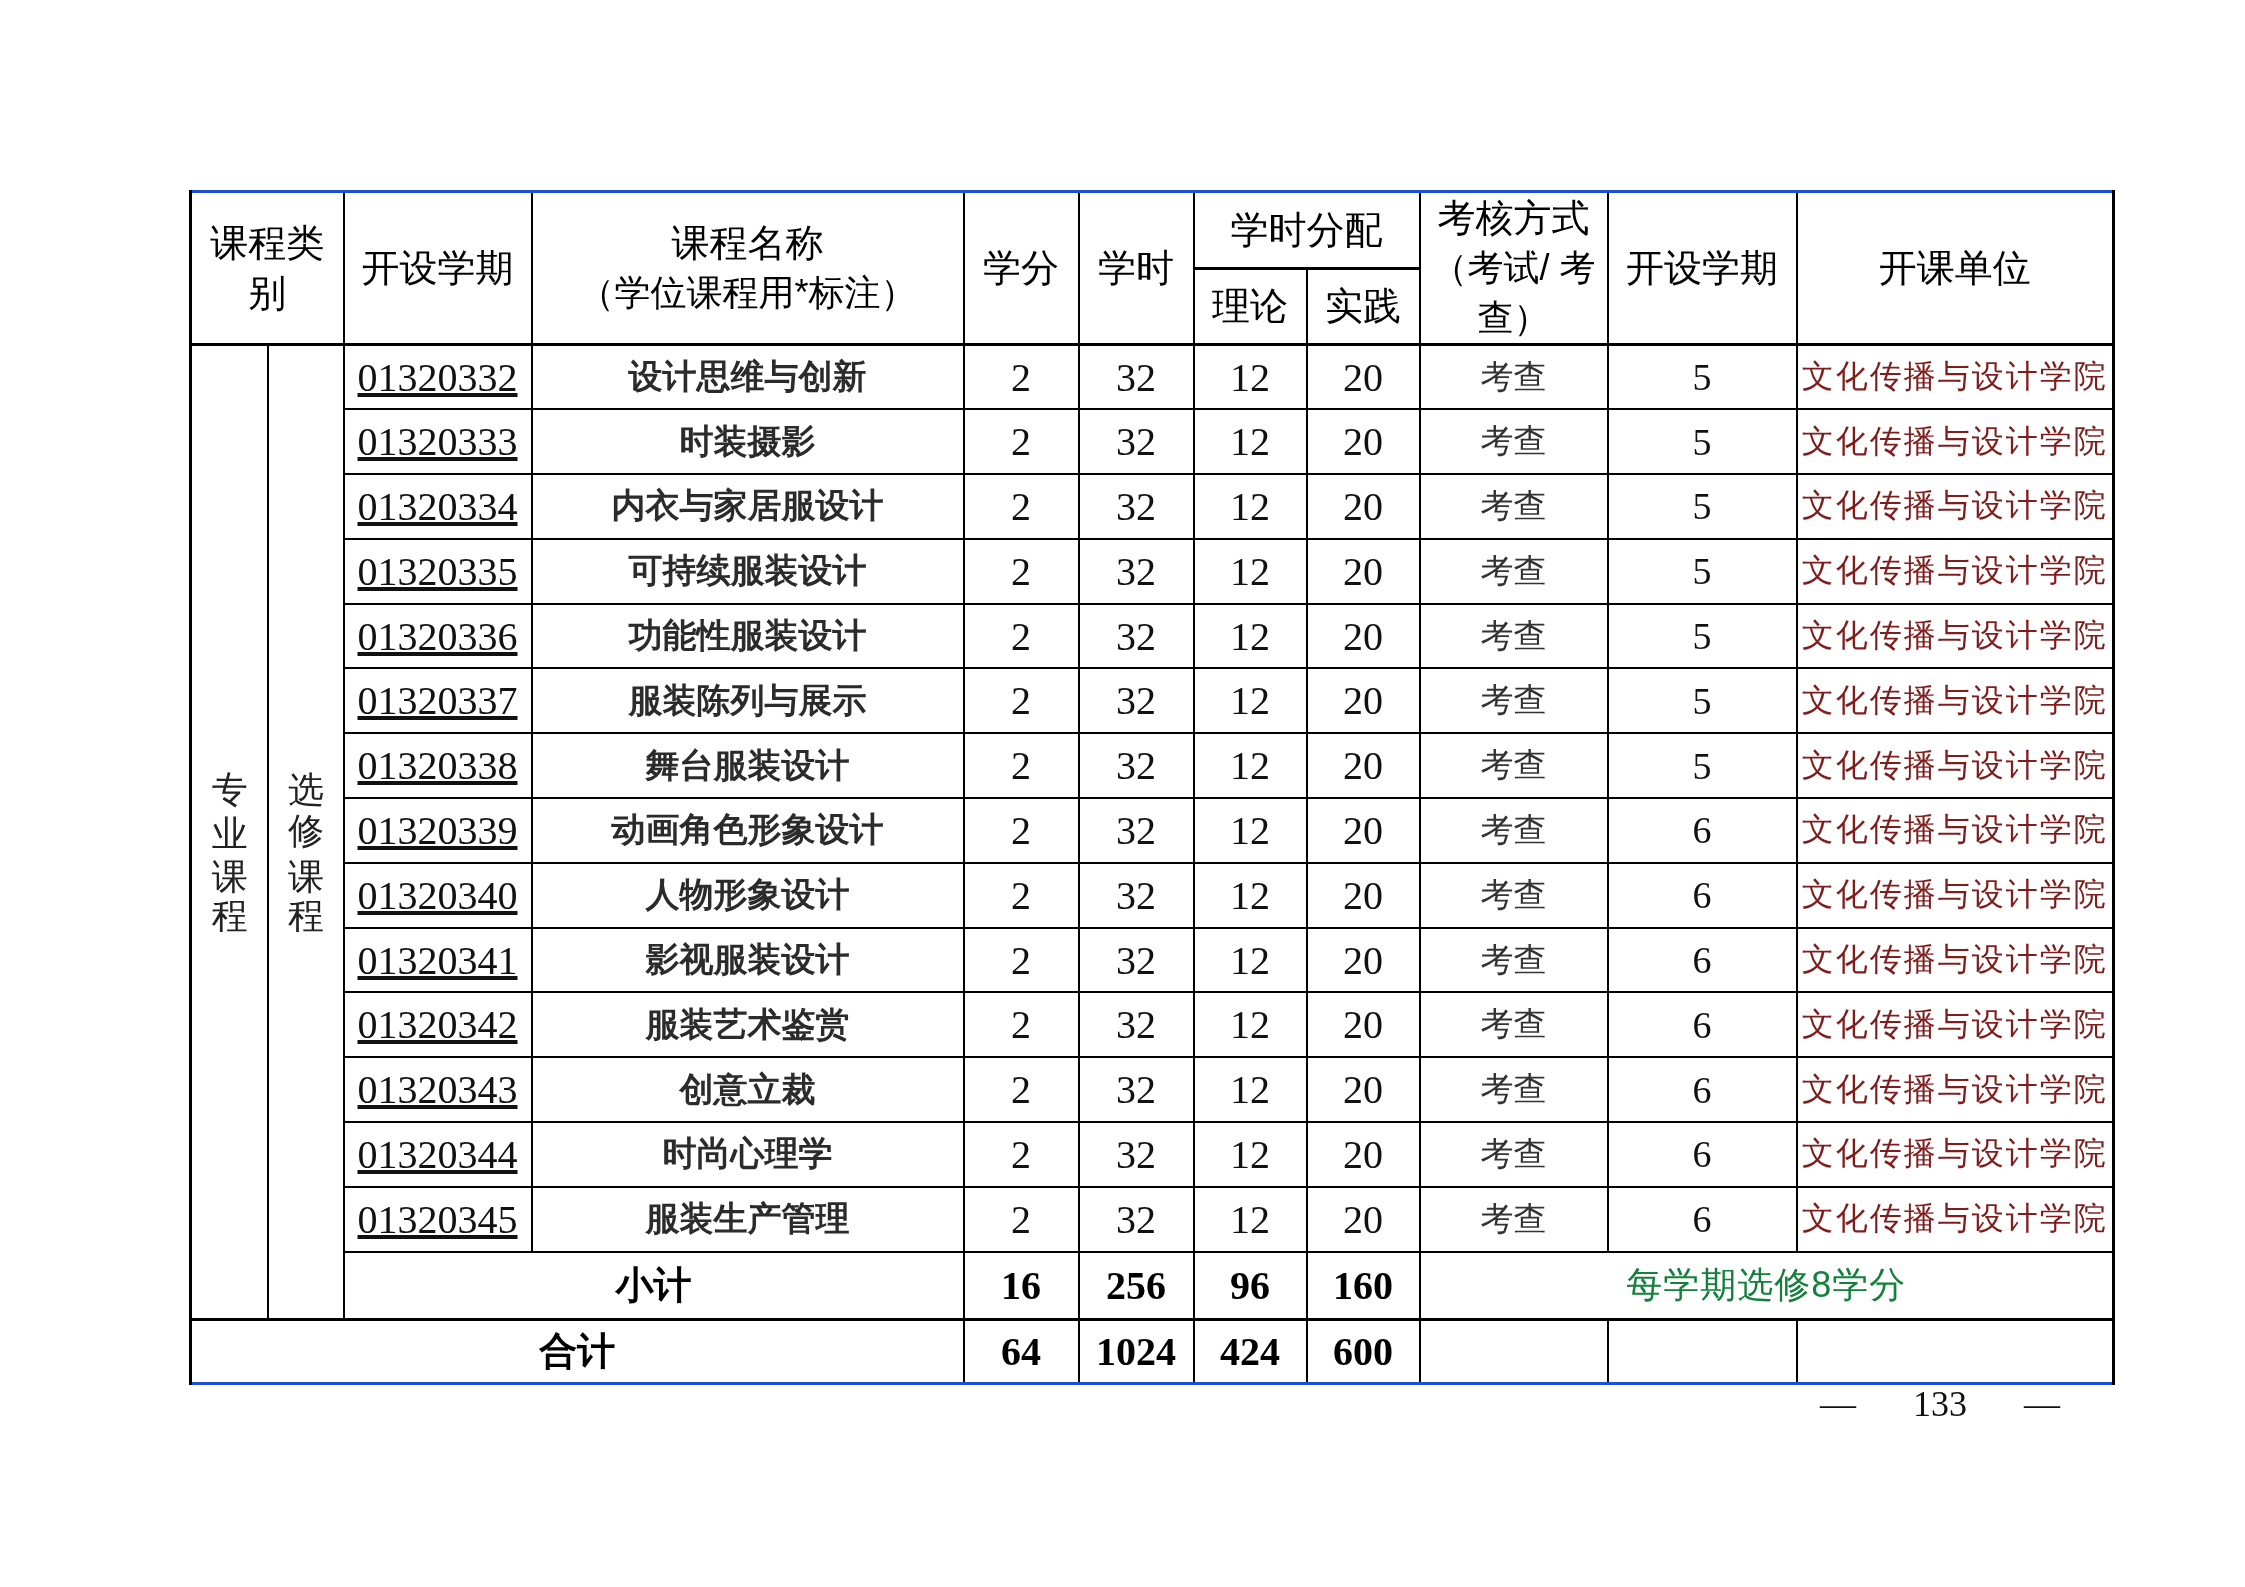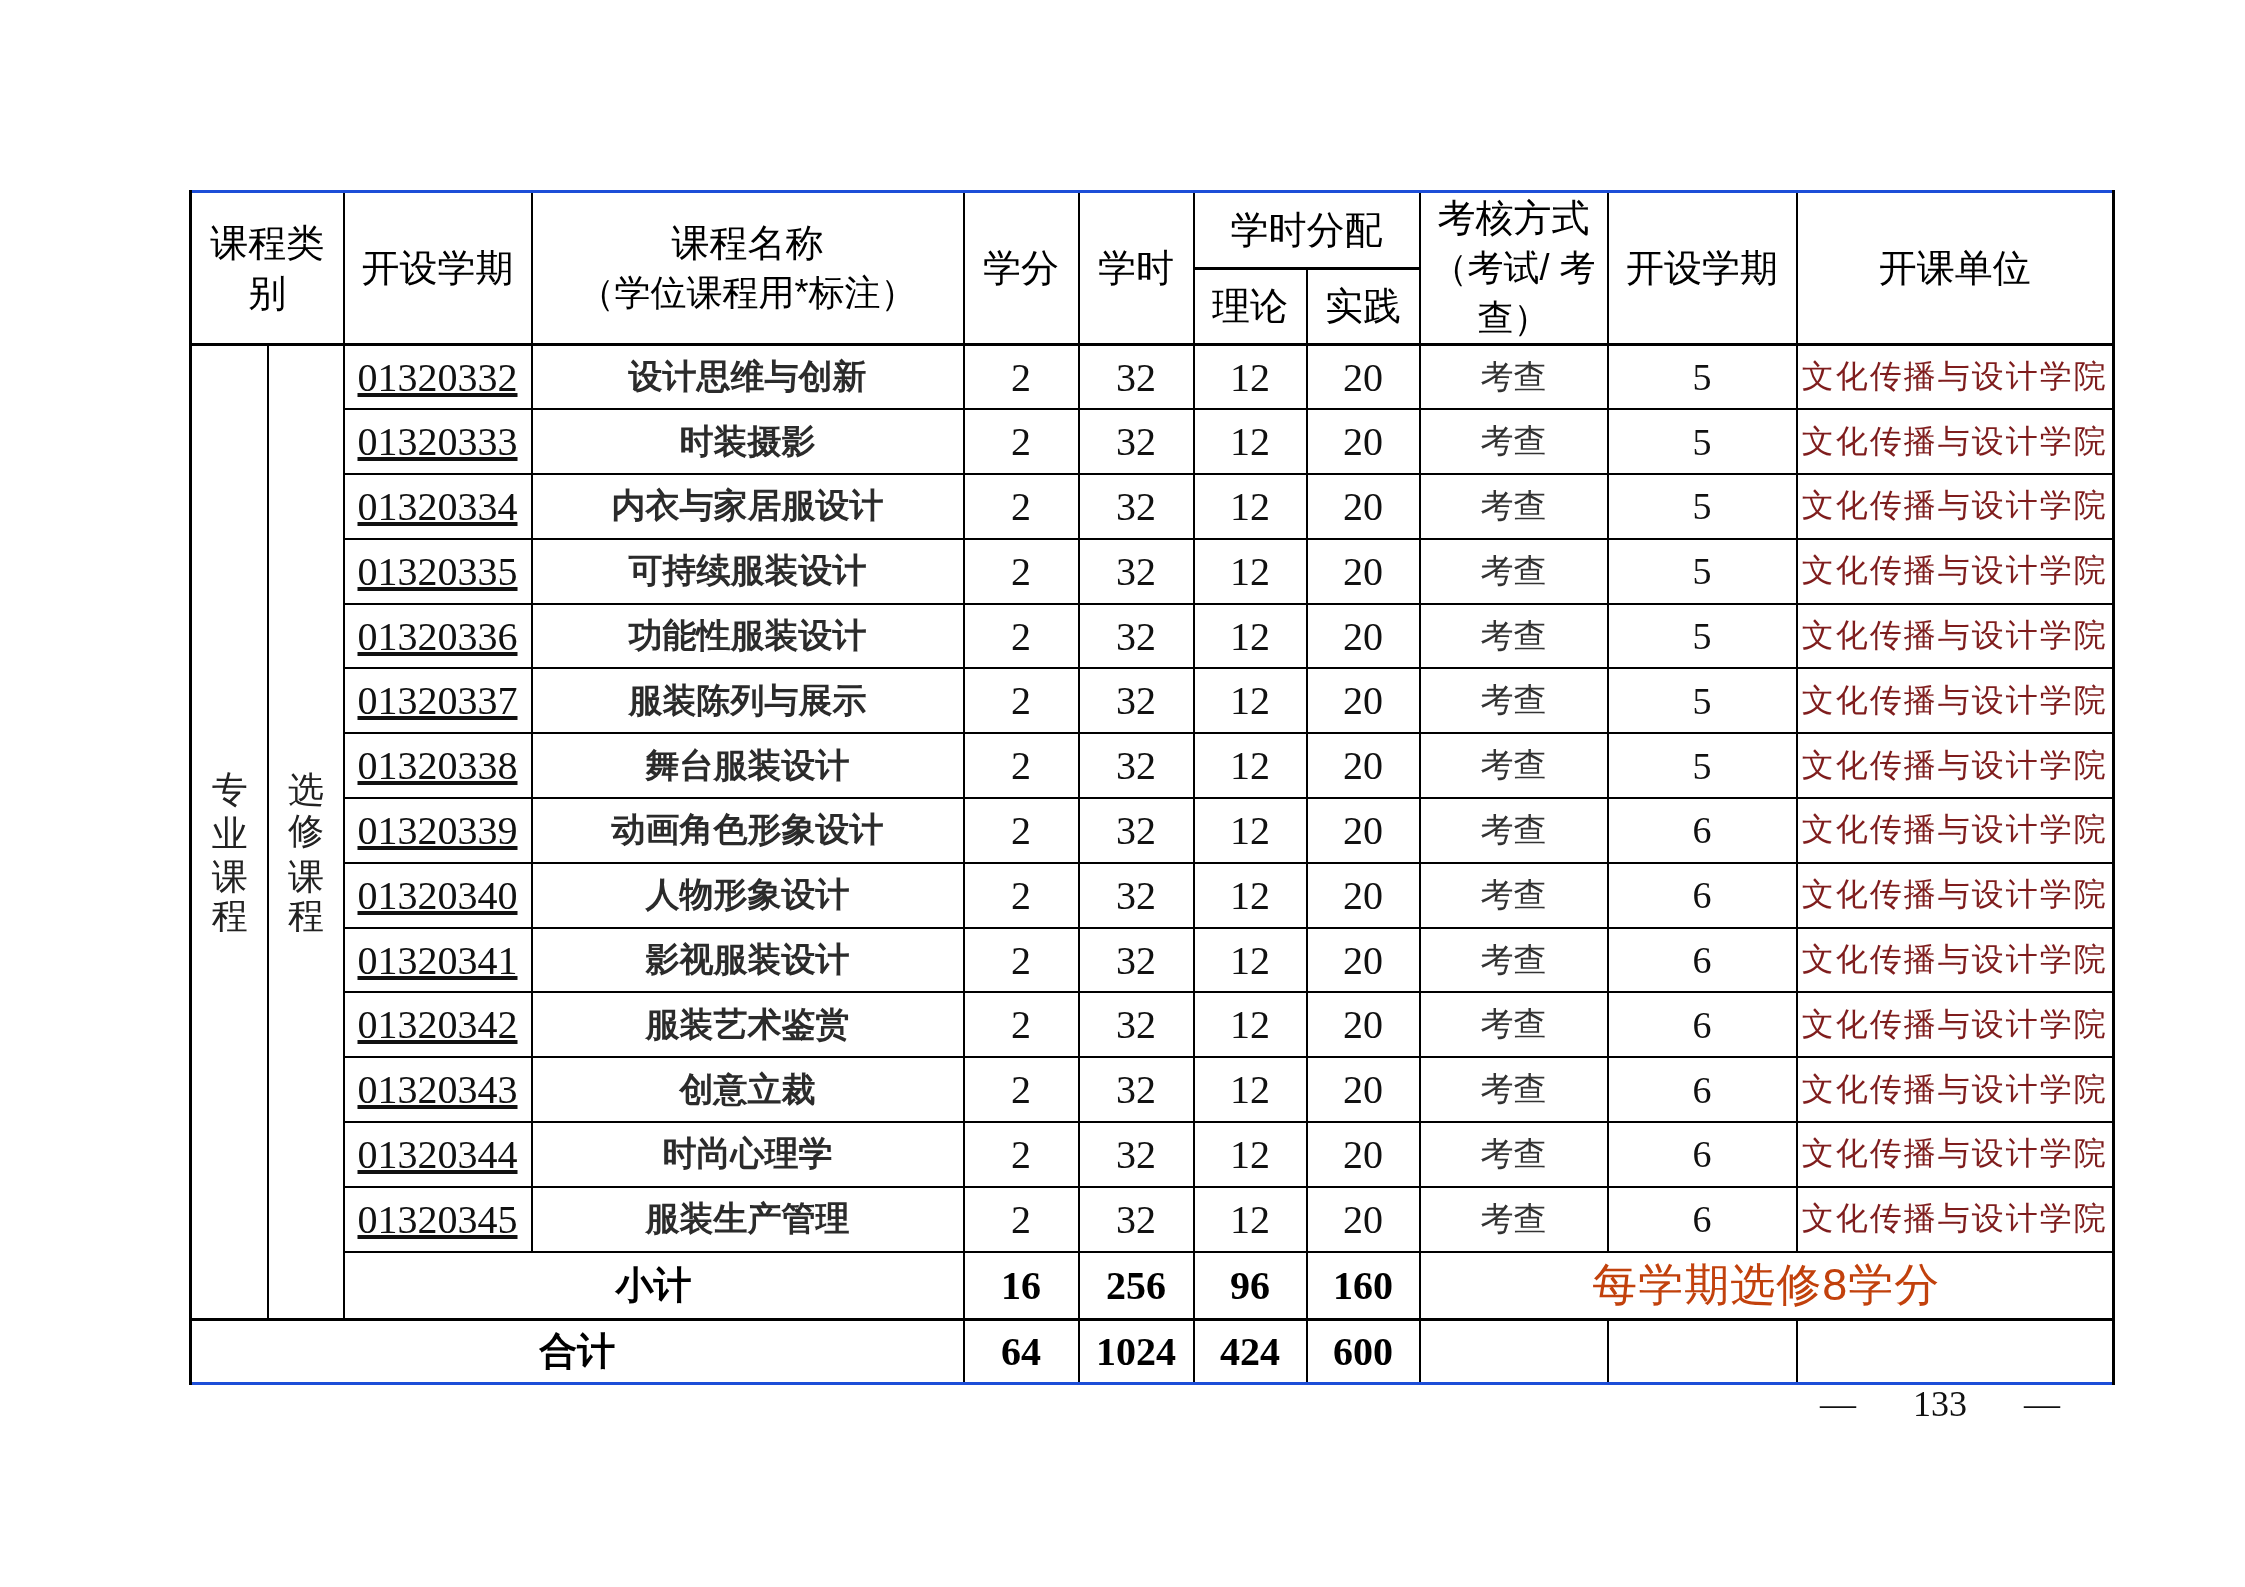--- a/index.html
+++ b/index.html
@@ -84,22 +84,22 @@
   }
   .sumnum{
     font-family:"Liberation Serif", serif;
     font-weight:700;
     font-size:40px;
     color:#000;
   }
   .notefont{
     font-family:"Liberation Sans", sans-serif;
     font-weight:500;
-    font-size:45px;
-    color:#c2410c;
+    font-size:36px;
+    color:#15803d;
     letter-spacing:1px;
   }
   .vertical{
     writing-mode:vertical-rl;
     text-orientation:upright;
     font-family:"Liberation Serif", serif;
     font-size:36px;
     color:#222;
     letter-spacing:44px;
     display:inline-block;

